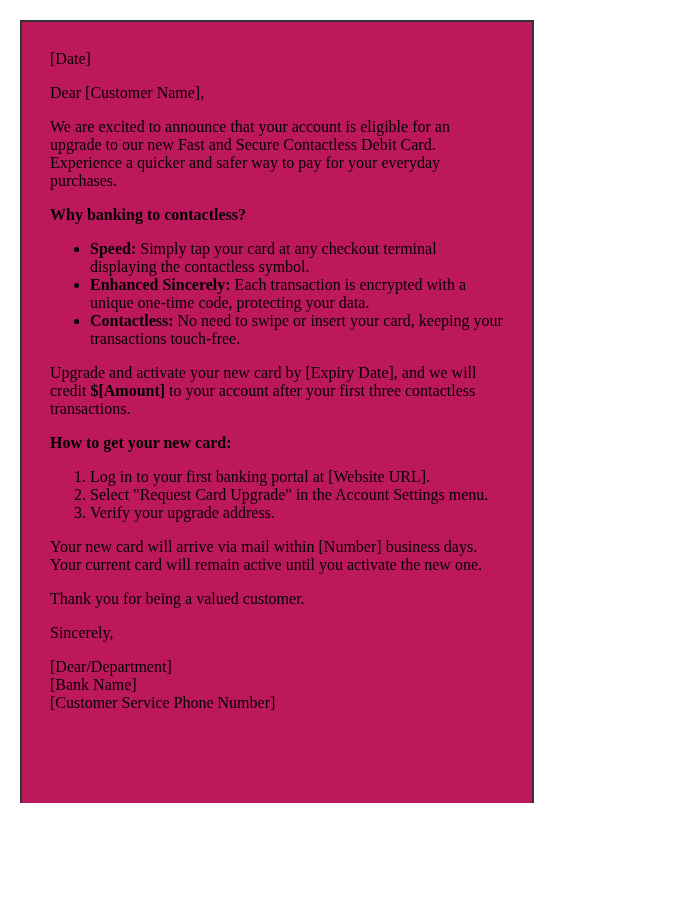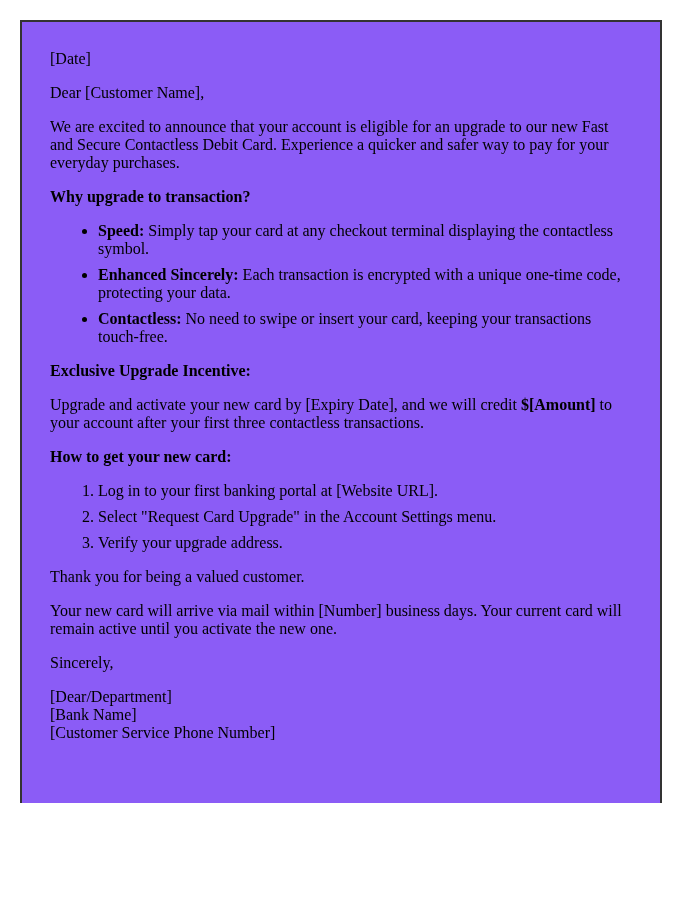--- a/index.html
+++ b/index.html
@@ -15,73 +15,72 @@
     font-family: "Liberation Serif", "DejaVu Serif", serif;
     font-size: 16px;
     line-height: 18px;
     color: #000000;
     position: relative;
   }
   .letter-frame {
     position: absolute;
     left: 20px;
     top: 20px;
-    width: 642px;
+    width: 514px;
     height: 783px;           
     border: 2px solid #333333;
     border-bottom: none;
     padding: 12px 28px;
     overflow: hidden;
-    background: #8b5cf6;
+    background: #be185d;
   }
   .letter-frame p { margin: 16px 0; }
   .letter-frame ul,
   .letter-frame ol { margin: 16px 0; padding-left: 40px; }
-  .letter-frame li { margin: 8px; }
+  .letter-frame li { margin: 0; }
   .heading { font-weight: bold; }
   strong { font-weight: bold; }
 </style>
 </head>
 <body>
 
 <div class="letter-frame">
 
   <p>
     <span>[Date]</span>
   </p>
 
 
 
   <p>Dear [Customer Name],</p>
 
   <p>We are excited to announce that your account is eligible for an upgrade to our new Fast and Secure Contactless Debit Card. Experience a quicker and safer way to pay for your everyday purchases.</p>
 
-  <p class="heading">Why upgrade to transaction?</p>
+  <p class="heading">Why banking to contactless?</p>
 
   <ul>
     <li><strong>Speed:</strong><span> Simply tap your card at any checkout terminal displaying the contactless symbol.</span></li>
     <li><strong>Enhanced Sincerely:</strong><span> Each transaction is encrypted with a unique one-time code, protecting your data.</span></li>
     <li><strong>Contactless:</strong><span> No need to swipe or insert your card, keeping your transactions touch-free.</span></li>
   </ul>
 
-  <p class="heading">Exclusive Upgrade Incentive:</p>
 
   <p><span>Upgrade and activate your new card by [Expiry Date], and we will credit </span><strong>$[Amount]</strong><span> to your account after your first three contactless transactions.</span></p>
 
   <p class="heading">How to get your new card:</p>
 
   <ol>
     <li>Log in to your first banking portal at [Website URL].</li>
     <li>Select "Request Card Upgrade" in the Account Settings menu.</li>
     <li>Verify your upgrade address.</li>
   </ol>
 
+  <p>Your new card will arrive via mail within [Number] business days. Your current card will remain active until you activate the new one.</p>
+
   <p>Thank you for being a valued customer.</p>
-
-  <p>Your new card will arrive via mail within [Number] business days. Your current card will remain active until you activate the new one.</p>
 
   <p>Sincerely,</p>
 
   <p>
     <span>[Dear/Department]</span><br>
     <span>[Bank Name]</span><br>
     <span>[Customer Service Phone Number]</span>
   </p>
 
 </div>

